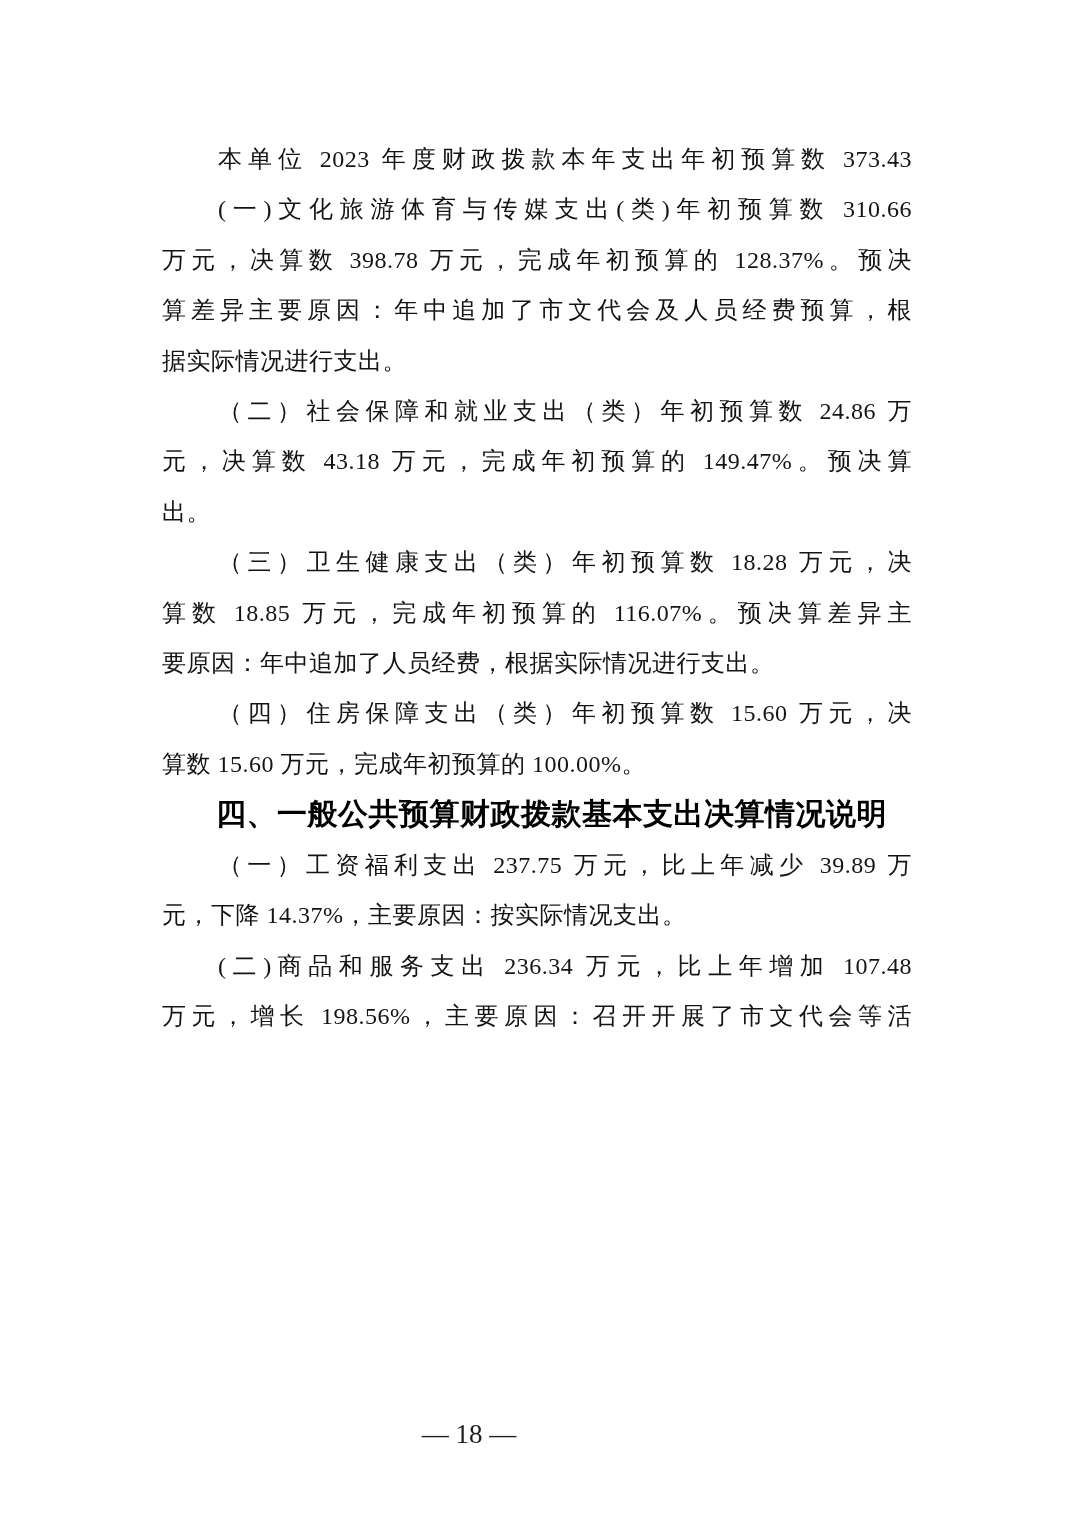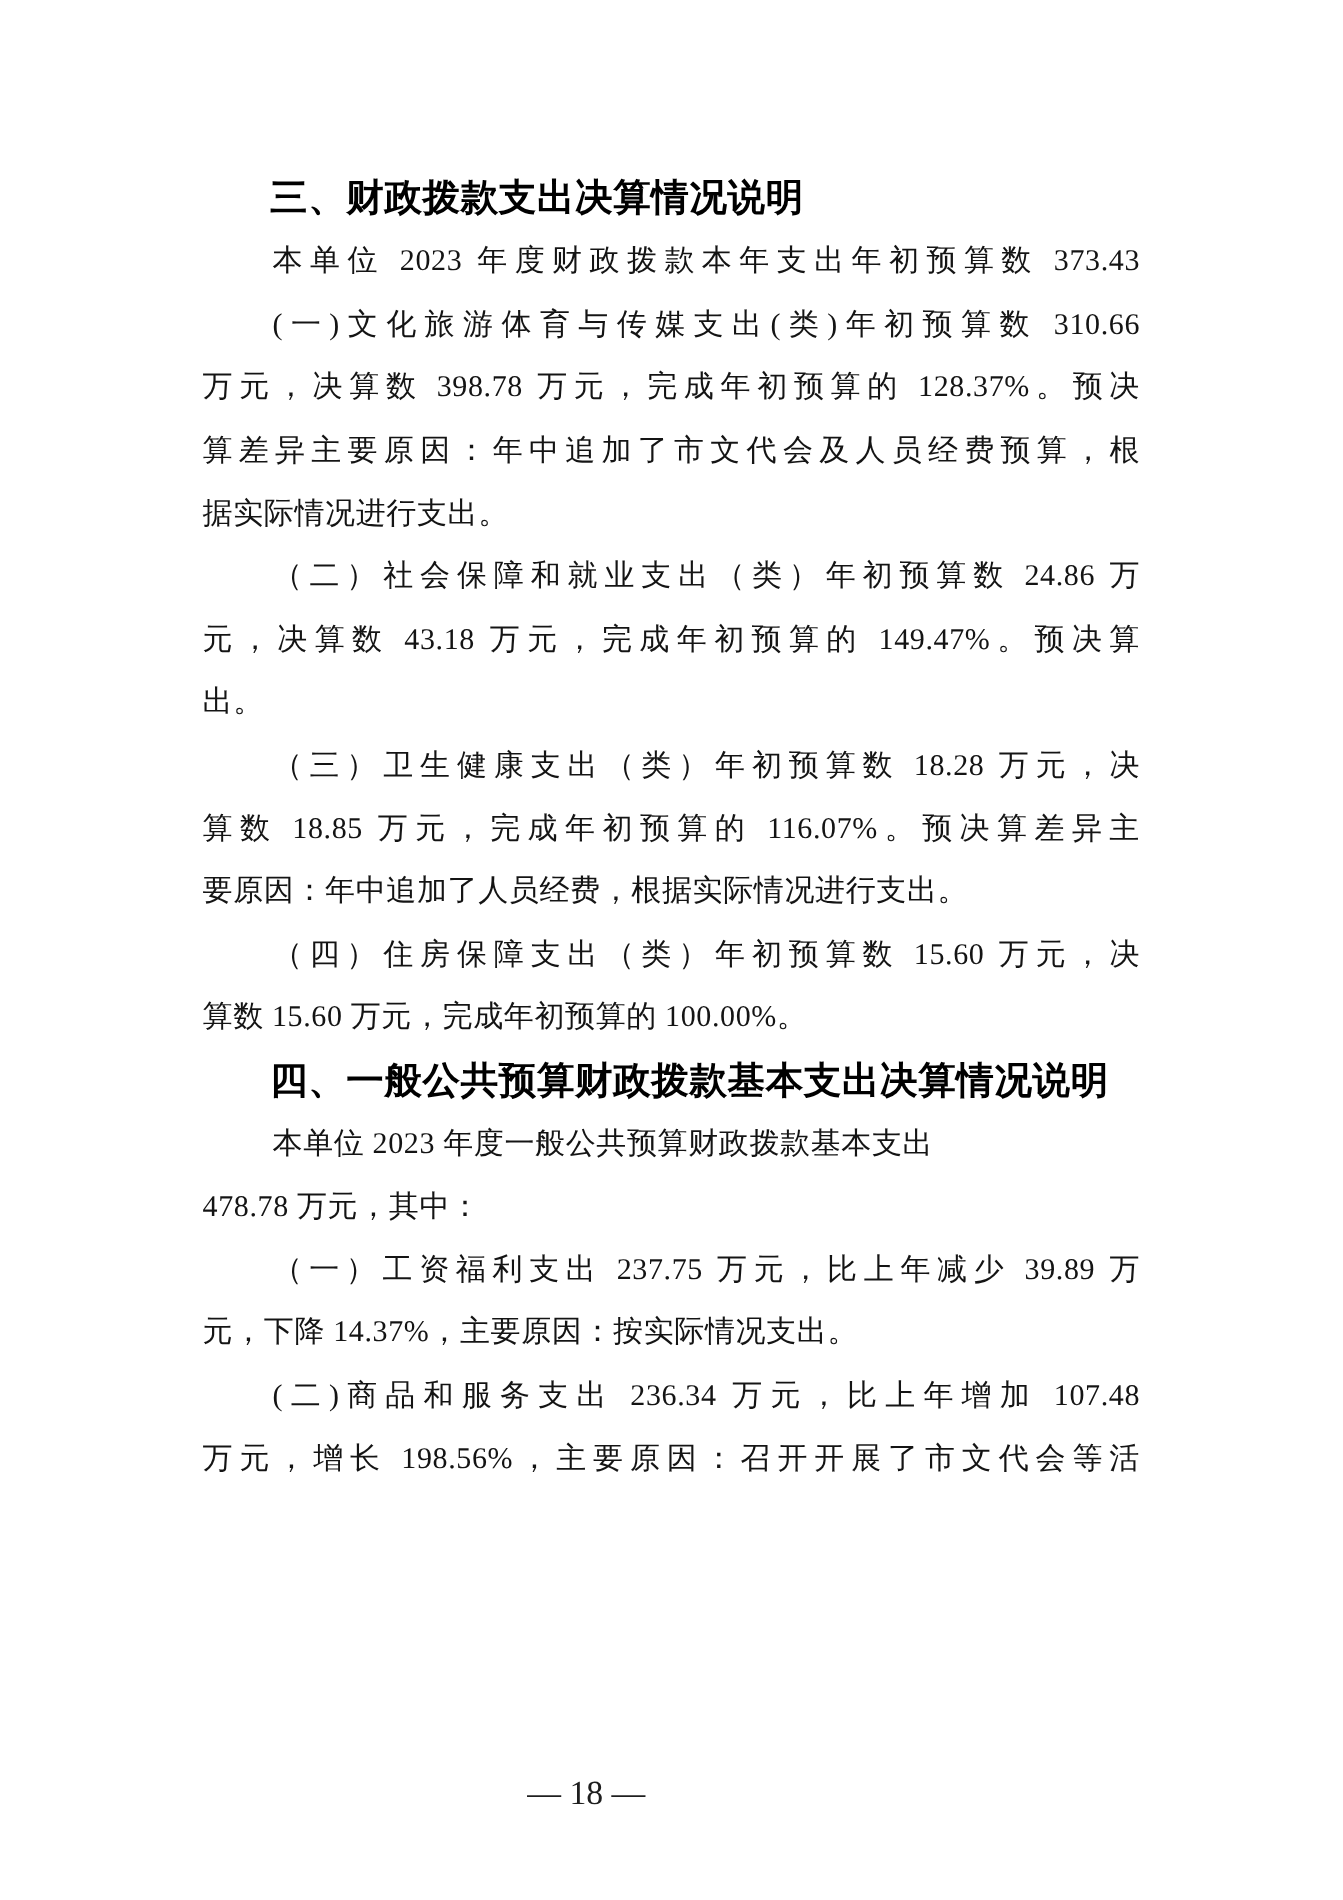--- a/index.html
+++ b/index.html
@@ -53,21 +53,20 @@
     line-height: 40px;
     color: #1e1e1e;
   }
 </style>
 </head>
 <body>
 
 <div class="page">
   <main class="content">
 
-    <h2 class="heading">三、财政拨款支出决算情况说明</h2>
 
     <div class="para">
       <div class="line first fill">本单位 2023 年度财政拨款本年支出年初预算数 373.43</div>
     </div>
 
     <div class="para">
       <div class="line first fill">(一)文化旅游体育与传媒支出(类)年初预算数 310.66</div>
       <div class="line fill">万元，决算数 398.78 万元，完成年初预算的 128.37%。预决</div>
       <div class="line fill">算差异主要原因：年中追加了市文代会及人员经费预算，根</div>
       <div class="line">据实际情况进行支出。</div>
@@ -85,24 +84,20 @@
       <div class="line">要原因：年中追加了人员经费，根据实际情况进行支出。</div>
     </div>
 
     <div class="para">
       <div class="line first fill">（四）住房保障支出（类）年初预算数 15.60 万元，决</div>
       <div class="line">算数 15.60 万元，完成年初预算的 100.00%。</div>
     </div>
 
     <h2 class="heading">四、一般公共预算财政拨款基本支出决算情况说明</h2>
 
-    <div class="para">
-      <div class="line first">本单位 2023 年度一般公共预算财政拨款基本支出</div>
-      <div class="line">478.78 万元，其中：</div>
-    </div>
 
     <div class="para">
       <div class="line first fill">（一）工资福利支出 237.75 万元，比上年减少 39.89 万</div>
       <div class="line">元，下降 14.37%，主要原因：按实际情况支出。</div>
     </div>
 
     <div class="para">
       <div class="line first fill">(二)商品和服务支出 236.34 万元，比上年增加 107.48</div>
       <div class="line fill">万元，增长 198.56%，主要原因：召开开展了市文代会等活</div>
     </div>

